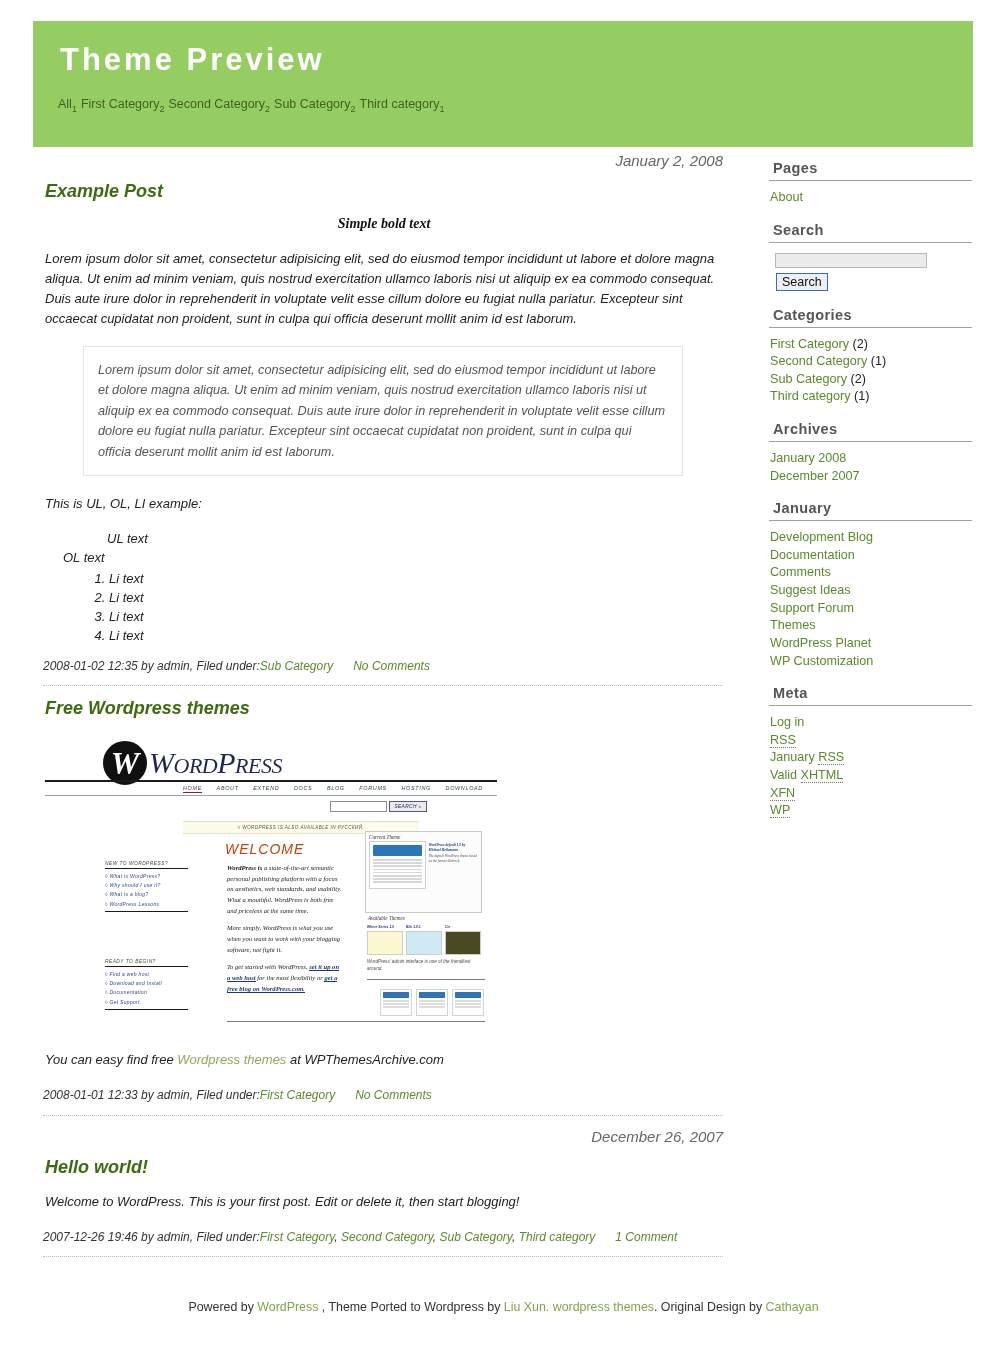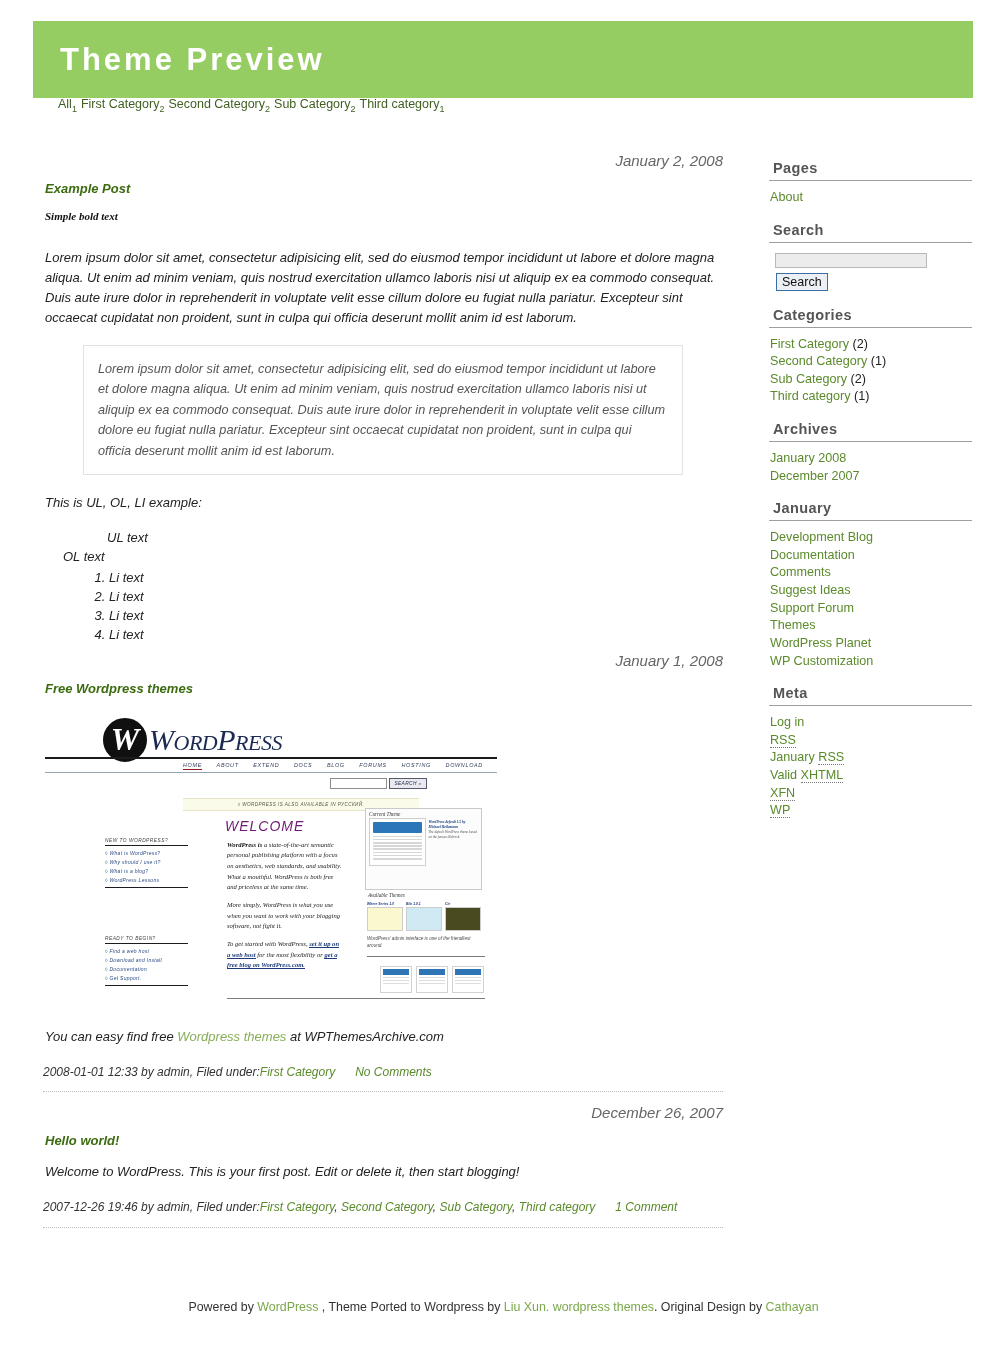--- a/index.html
+++ b/index.html
@@ -16,21 +16,21 @@
     position: relative;
     overflow: hidden;
   }
 
   
   #header-band {
     position: absolute;
     left: 33px;
     top: 21px;
     width: 940px;
-    height: 77px;
+    height: 126px;
     background: #96cd63;
   }
   #blog-title {
     position: absolute;
     left: 27px;
     top: 21px;
     font-size: 31px;
     font-weight: bold;
     letter-spacing: 3px;
     color: #ffffff;
@@ -72,30 +72,31 @@
   .post { margin-bottom: 0; font-style: italic; }
   .post-date {
     text-align: right;
     color: #666666;
     font-size: 15px;
     padding-right: 0px;
     margin-bottom: 12px;
   }
   .post-title {
     margin: 0 0 14px 2px;
-    font-size: 13px;
+    font-size: 18px;
     font-weight: bold;
     color: #3c6b10;
   }
   .post-subhead {
-    margin: 0 0 26px 2px;
+    margin: 0 0 17px 2px;
     font-family: "Liberation Serif", serif;
-    font-size: 11px;
+    font-size: 14px;
     font-weight: bold;
     color: #111111;
+    text-align: center;
   }
   .post-para {
     margin: 0 0 16px 2px;
     line-height: 1.55;
     font-size: 13px;
     color: #222222;
   }
   .bquote {
     margin: 8px 0 18px 40px;
     border: 1px solid #e2e2e2;
@@ -176,21 +177,21 @@
   }
   .wp-notice {
     position: absolute; left: 138px; top: 88px; width: 236px; height: 11px;
     background: #fbfbea; border-top: 1px solid #e4e4c4; border-bottom: 1px solid #e4e4c4;
     font-family: "Liberation Sans", sans-serif; font-size: 4.6px; color: #5a5a42;
     display: flex; align-items: center; justify-content: center; letter-spacing: 0.45px;
   }
   .wp-welcome {
     position: absolute; left: 180px; top: 108px;
     font-family: "Liberation Sans", sans-serif;
-    font-size: 14px; color: #701a75; letter-spacing: 1px;
+    font-size: 14px; color: #c2410c; letter-spacing: 1px;
   }
   .wp-left-col { position: absolute; left: 60px; top: 128px; width: 83px; }
   .wp-left-col2 { position: absolute; left: 60px; top: 226px; width: 83px; }
   .wp-col-head {
     font-family: "Liberation Sans", sans-serif; font-size: 4.8px;
     color: #444444; letter-spacing: 0.5px; border-bottom: 1px solid #1b1b1b;
     padding-bottom: 2px; margin-bottom: 4px;
   }
   .wp-col-foot { border-bottom: 1px solid #1b1b1b; margin-top: 4px; }
   .wp-col-item {
@@ -309,24 +310,26 @@
     <ul class="ul-block">
       <li>UL text</li>
     </ul>
     <div class="ol-label">OL text</div>
     <ol class="ol-block">
       <li>Li text</li>
       <li>Li text</li>
       <li>Li text</li>
       <li>Li text</li>
     </ol>
+    <div class="post-meta">
+      <span>2008-01-02 12:35</span><span> by admin, Filed under:</span><a href="#">Sub Category</a><span class="gap"></span><a href="#">No Comments</a>
+    </div>
   </div>
 
   <div class="post">
-    <div class="post-date">January 1, 2008</div>
     <h2 class="post-title">Free Wordpress themes</h2>
 
     <div class="wp-shot">
       <div class="wp-logo-row">
         <div class="wp-mark">W</div>
         <div class="wp-wordmark"><span>W</span><span class="sm">ORD</span><span>P</span><span class="sm">RESS</span></div>
       </div>
       <div class="wp-rule1"></div>
       <div class="wp-nav" id="wp-nav">
           <span class="active">HOME</span>

